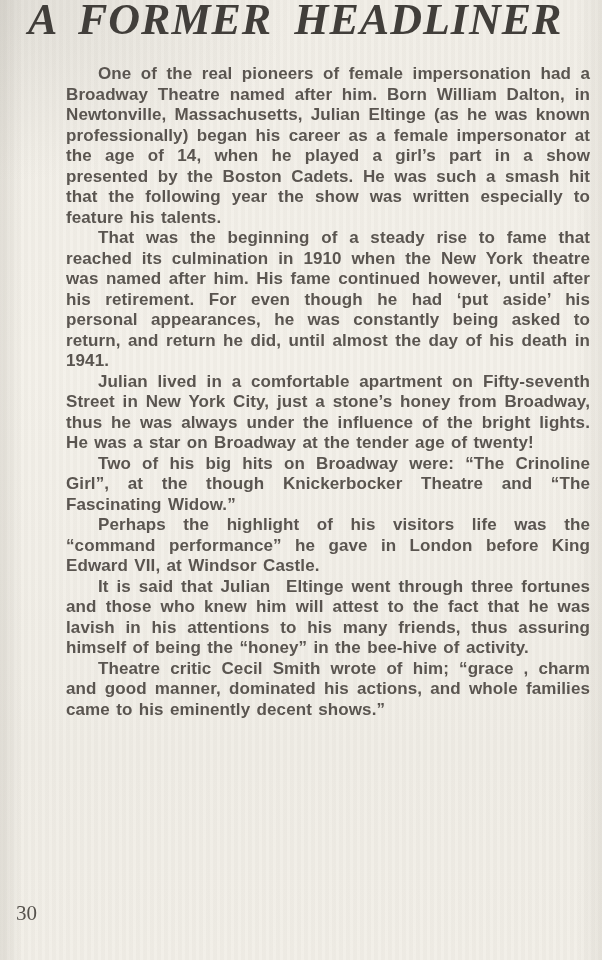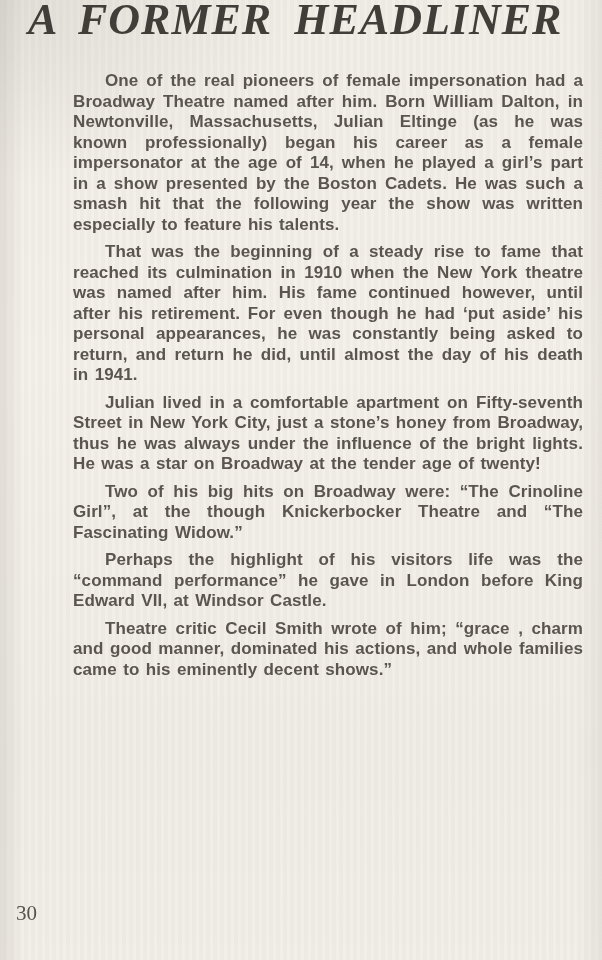--- a/index.html
+++ b/index.html
@@ -29,21 +29,21 @@
     word-spacing:10px;
     color:#413e3a;
     white-space:nowrap;
   }
   .article{
     position:absolute;
     left:66px; top:64px;
     width:524px;
   }
   .article p{
-    margin:7px;
+    margin:0;
     font-size:17px;
     line-height:20.5px;
     font-weight:700;
     color:#5a5550;
     text-align:justify;
     text-indent:32px;
     letter-spacing:0.1px;
     word-spacing:1.5px;
     text-rendering:optimizeLegibility;
   }
@@ -61,18 +61,19 @@
 <div class="page">
 
   <h1 class="title">A FORMER HEADLINER</h1>
 
   <div class="article">
     <p>One of the real pioneers of female impersonation had a Broadway Theatre named after him. Born William Dalton, in Newtonville, Massachusetts, Julian Eltinge (as he was known professionally) began his career as a female impersonator at the age of 14, when he played a girl’s part in a show presented by the Boston Cadets. He was such a smash hit that the following year the show was written especially to feature his talents.</p>
     <p>That was the beginning of a steady rise to fame that reached its culmination in 1910 when the New York theatre was named after him. His fame continued however, until after his retirement. For even though he had ‘put aside’ his personal appearances, he was constantly being asked to return, and return he did, until almost the day of his death in 1941.</p>
     <p>Julian lived in a comfortable apartment on Fifty-seventh Street in New York City, just a stone’s honey from Broadway, thus he was always under the influence of the bright lights. He was a star on Broadway at the tender age of twenty!</p>
     <p>Two of his big hits on Broadway were: “The Crinoline Girl”, at the though Knickerbocker Theatre and “The Fascinating Widow.”</p>
     <p>Perhaps the highlight of his visitors life was the “command performance” he gave in London before King Edward VII, at Windsor Castle.</p>
+    <p>It is said that Julian&nbsp; Eltinge went through three fortunes and those who knew him will attest to the fact that he was lavish in his attentions to his many friends, thus assuring himself of being the “honey” in the bee-hive of activity.</p>
     <p>Theatre critic Cecil Smith wrote of him; “grace , charm and good manner, dominated his actions, and whole families came to his eminently decent shows.”</p>
   </div>
 
   <div class="page-number">30</div>
 
 </div>
 
 </body></html>

